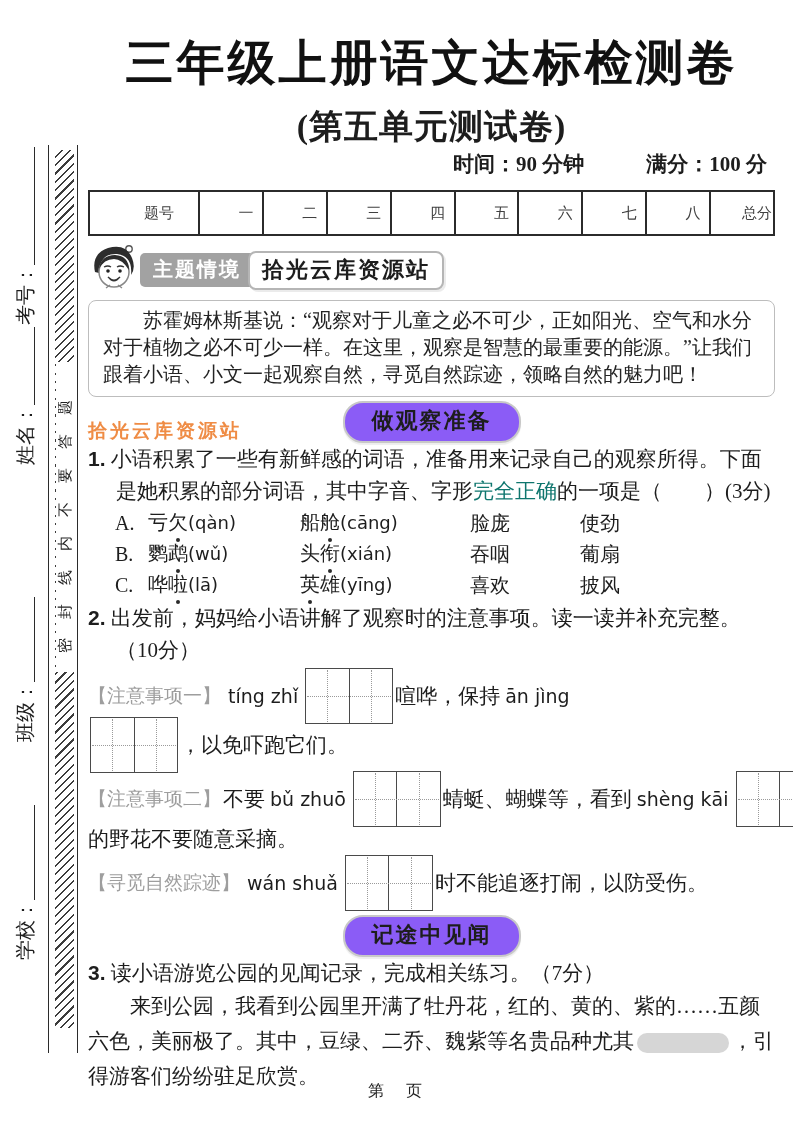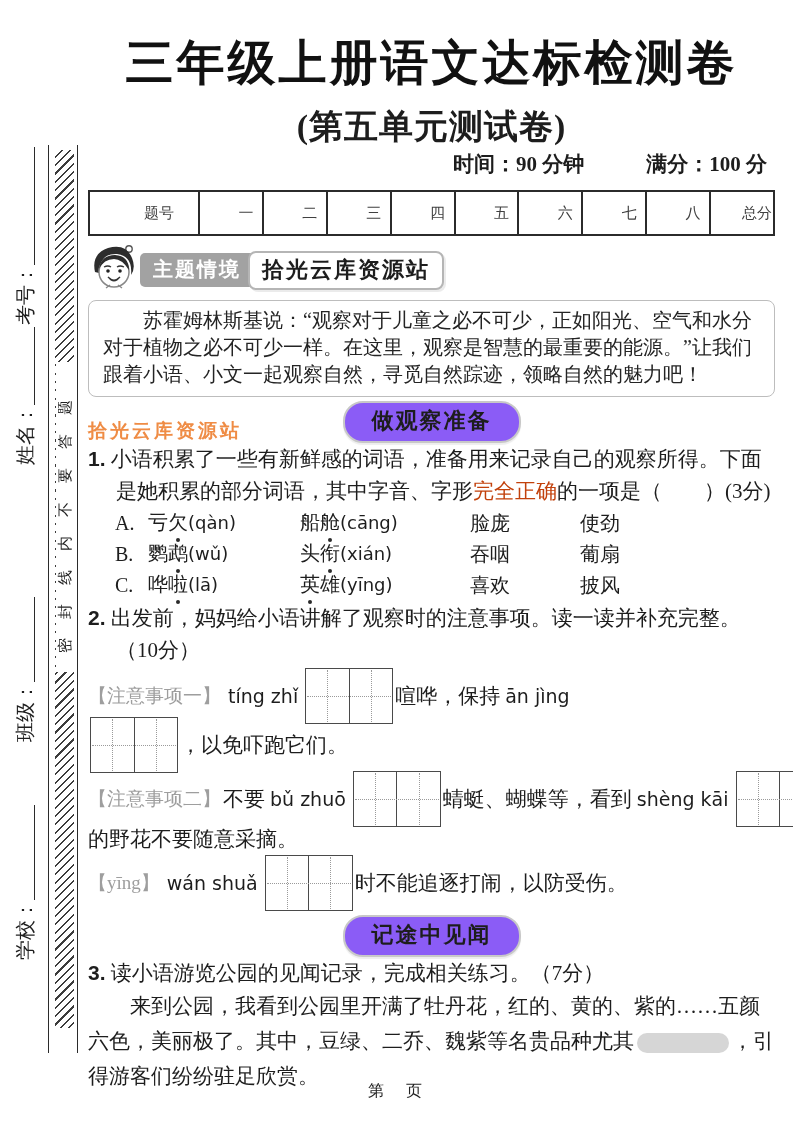--- a/index.html
+++ b/index.html
@@ -72,21 +72,21 @@
   }
   .pill {
     position:absolute; left:50%; transform:translateX(-50%); top:0;
     border:2px solid #c8c8c8; border-radius:20px; background:#8b5cf6;
     padding:3px 27px 5px; font-size:22px; font-weight:bold; letter-spacing:2px;
     box-shadow:0 2px 1px rgba(0,0,0,0.07); white-space:nowrap;
   }
   .question { margin-top:2px; font-size:21px; line-height:32px; }
   .qstem { padding-left:28px; text-indent:-28px; }
   .qnum { font-weight:bold; font-family:"Liberation Sans", sans-serif; }
-  .hl { color:#c2410c;text-align:center; }
+  .hl { color:#0f766e;text-align:center; }
   .options { padding-left:27px; }
   .opt-row { display:flex; align-items:center; height:31px; font-size:20px; }
   .opt-label { width:33px; }
   .opt-w1 { width:152px; } .opt-w2 { width:170px; } .opt-w3 { width:110px; }
   .py { font-family:"DejaVu Sans", sans-serif; font-size:18px; }
   .emph { position:relative; display:inline-block; }
   .emph::after {
     content:""; position:absolute; left:50%; bottom:-4px; width:4px; height:4px;
     margin-left:-2px; border-radius:50%; background:#2b2b2b;
   }
@@ -270,21 +270,21 @@
         <span class="tzg">
             <span class="cell"></span>
             <span class="cell"></span>
           </span>
       </div>
       <div class="fill-row row-b2">
         <span>的野花不要随意采摘。</span>
       </div>
 
       <div class="fill-row row-c1">
-        <span class="note-label">【yīng】</span>
+        <span class="note-label">【寻觅自然踪迹】</span>
         <span class="py">wán shuǎ</span>
         <span class="tzg">
             <span class="cell"></span>
             <span class="cell"></span>
           </span>
         <span>时不能追逐打闹，以防受伤。</span>
       </div>
     </div>
 
     <div class="section-row">

